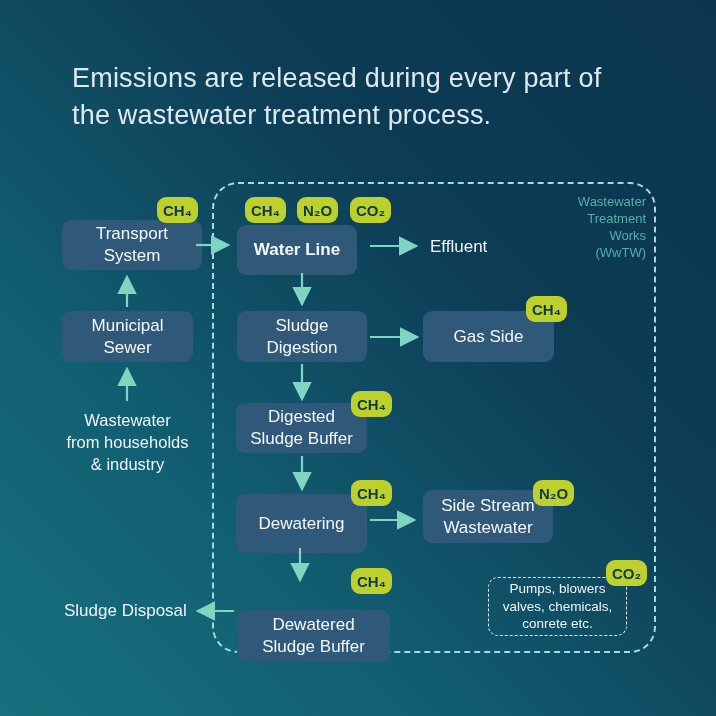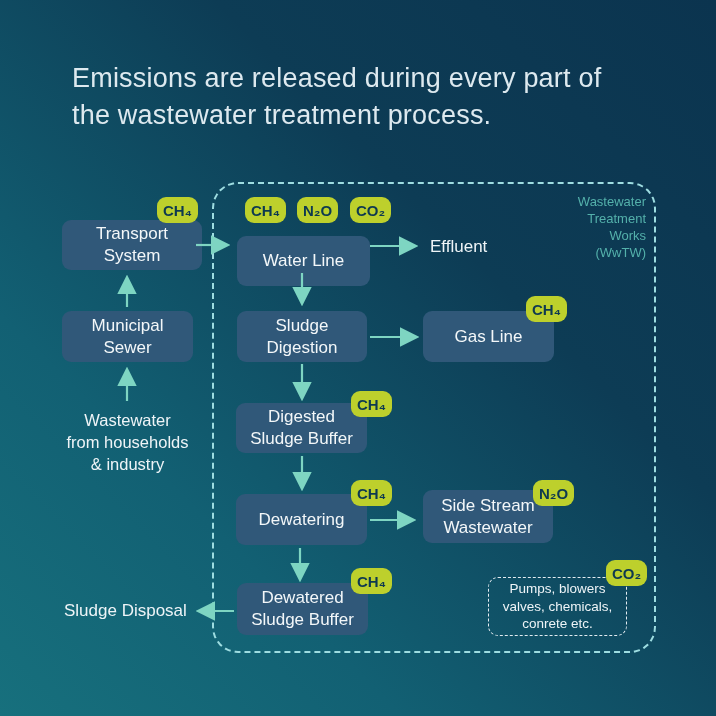--- a/index.html
+++ b/index.html
@@ -72,32 +72,32 @@
     <line x1="370" y1="337" x2="415" y2="337" stroke="#7ed5c2" stroke-width="2.2" marker-end="url(#ah)"></line>
     <line x1="302" y1="364" x2="302" y2="397" stroke="#7ed5c2" stroke-width="2.2" marker-end="url(#ah)"></line>
     <line x1="302" y1="456" x2="302" y2="487" stroke="#7ed5c2" stroke-width="2.2" marker-end="url(#ah)"></line>
     <line x1="370" y1="520" x2="412" y2="520" stroke="#7ed5c2" stroke-width="2.2" marker-end="url(#ah)"></line>
     <line x1="300" y1="548" x2="300" y2="578" stroke="#7ed5c2" stroke-width="2.2" marker-end="url(#ah)"></line>
     <line x1="234" y1="611" x2="200" y2="611" stroke="#7ed5c2" stroke-width="2.2" marker-end="url(#ah)"></line>
   </svg>
 
   <div class="node" style="left:62px;top:220px;width:140px;height:50px;">Transport
 System</div>
-  <div class="node" style="left:237px;top:236px;width:133px;height:50px;">Water Line</div>
+  <div class="node" style="left:237px;top:225px;width:120px;height:50px;font-weight:bold;">Water Line</div>
   <div class="node" style="left:62px;top:311px;width:131px;height:51px;">Municipal
 Sewer</div>
   <div class="node" style="left:237px;top:311px;width:130px;height:51px;">Sludge
 Digestion</div>
-  <div class="node" style="left:423px;top:311px;width:131px;height:51px;">Gas Line</div>
+  <div class="node" style="left:423px;top:311px;width:131px;height:51px;">Gas Side</div>
   <div class="node" style="left:236px;top:403px;width:131px;height:50px;">Digested
 Sludge Buffer</div>
-  <div class="node" style="left:236px;top:494px;width:131px;height:51px;">Dewatering</div>
+  <div class="node" style="left:236px;top:494px;width:131px;height:59px;">Dewatering</div>
   <div class="node" style="left:423px;top:490px;width:130px;height:53px;">Side Stream
 Wastewater</div>
-  <div class="node" style="left:237px;top:583px;width:131px;height:52px;">Dewatered
+  <div class="node" style="left:237px;top:610px;width:153px;height:52px;">Dewatered
 Sludge Buffer</div>
 
   <div class="pill" style="left:157px;top:197px;">CH₄</div>
   <div class="pill" style="left:245px;top:197px;">CH₄</div>
   <div class="pill" style="left:297px;top:197px;">N₂O</div>
   <div class="pill" style="left:350px;top:197px;">CO₂</div>
   <div class="pill" style="left:526px;top:296px;">CH₄</div>
   <div class="pill" style="left:351px;top:391px;">CH₄</div>
   <div class="pill" style="left:351px;top:480px;">CH₄</div>
   <div class="pill" style="left:533px;top:480px;">N₂O</div>

